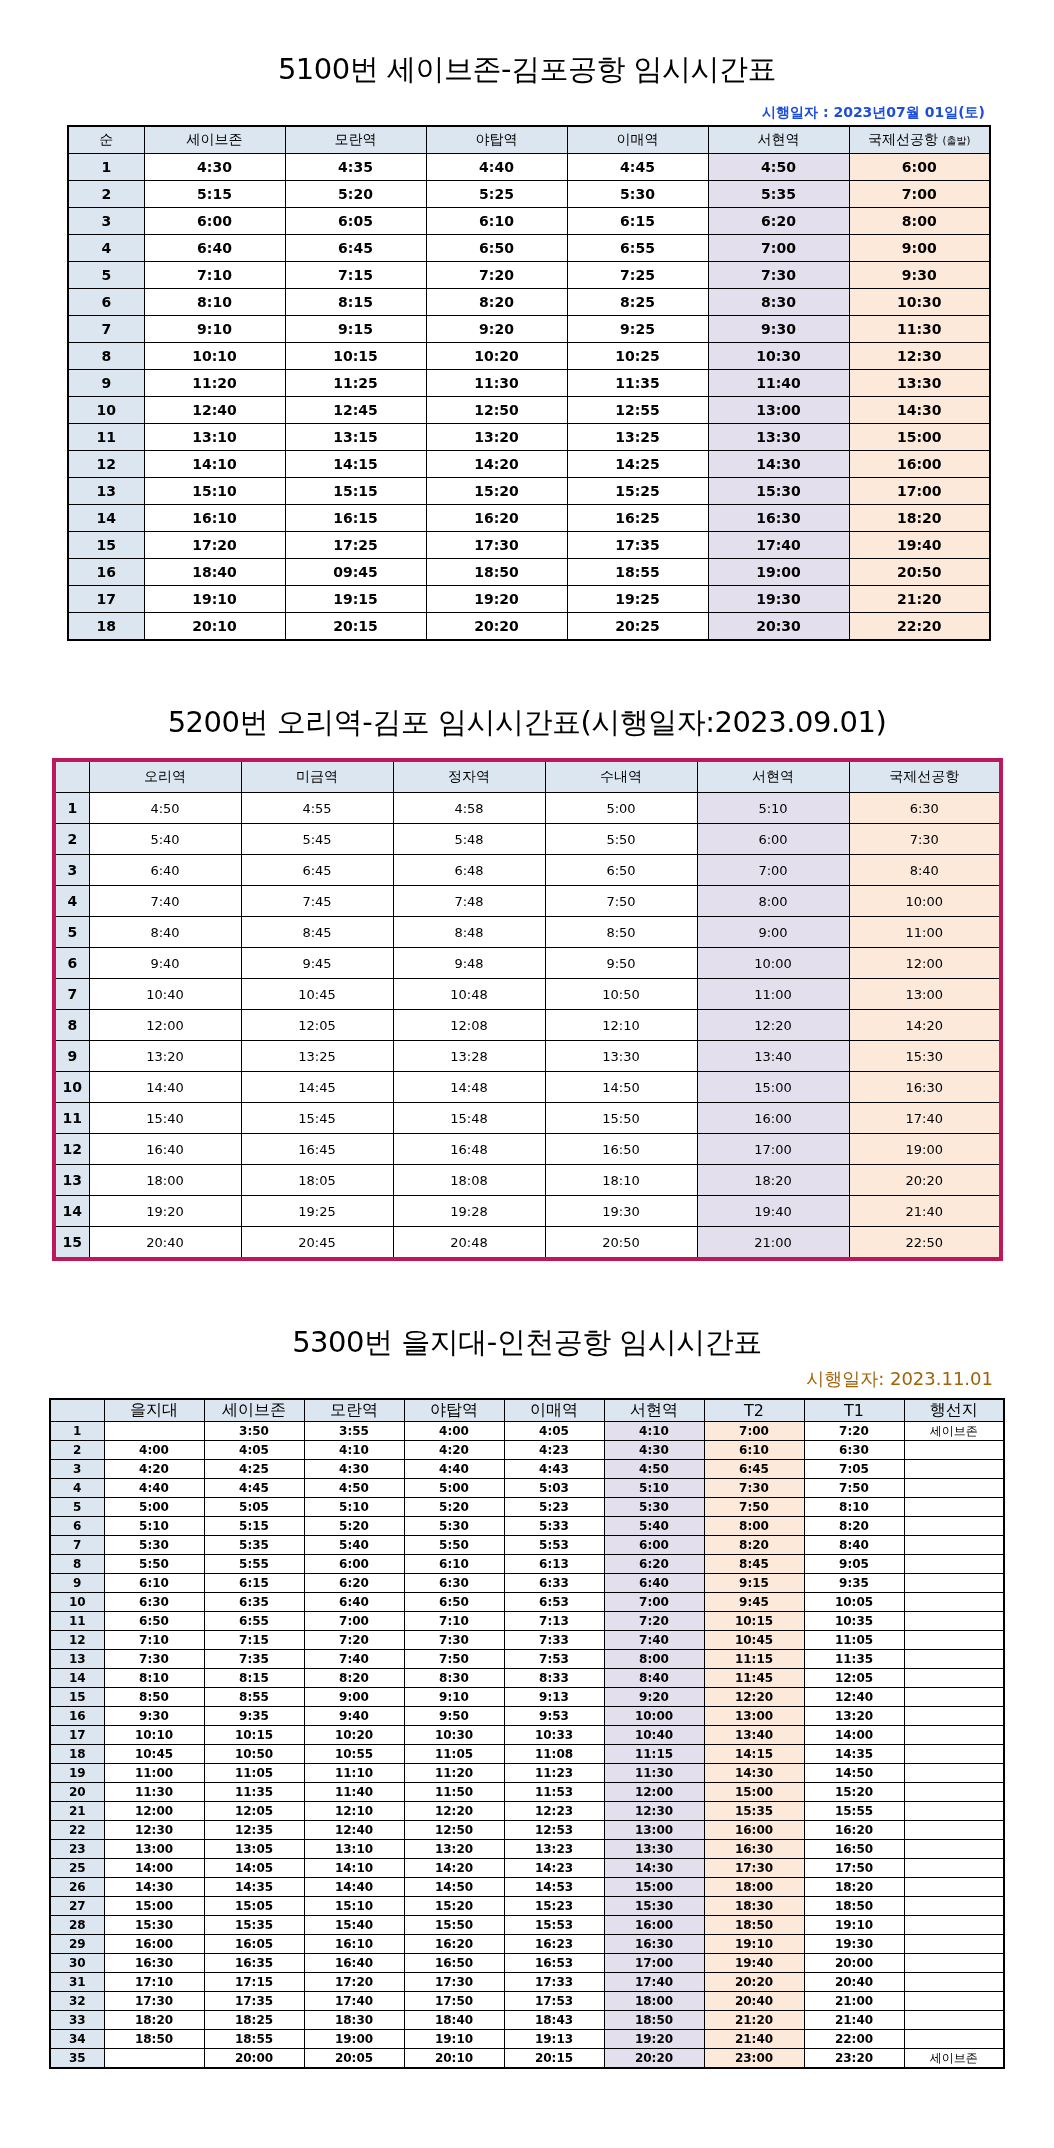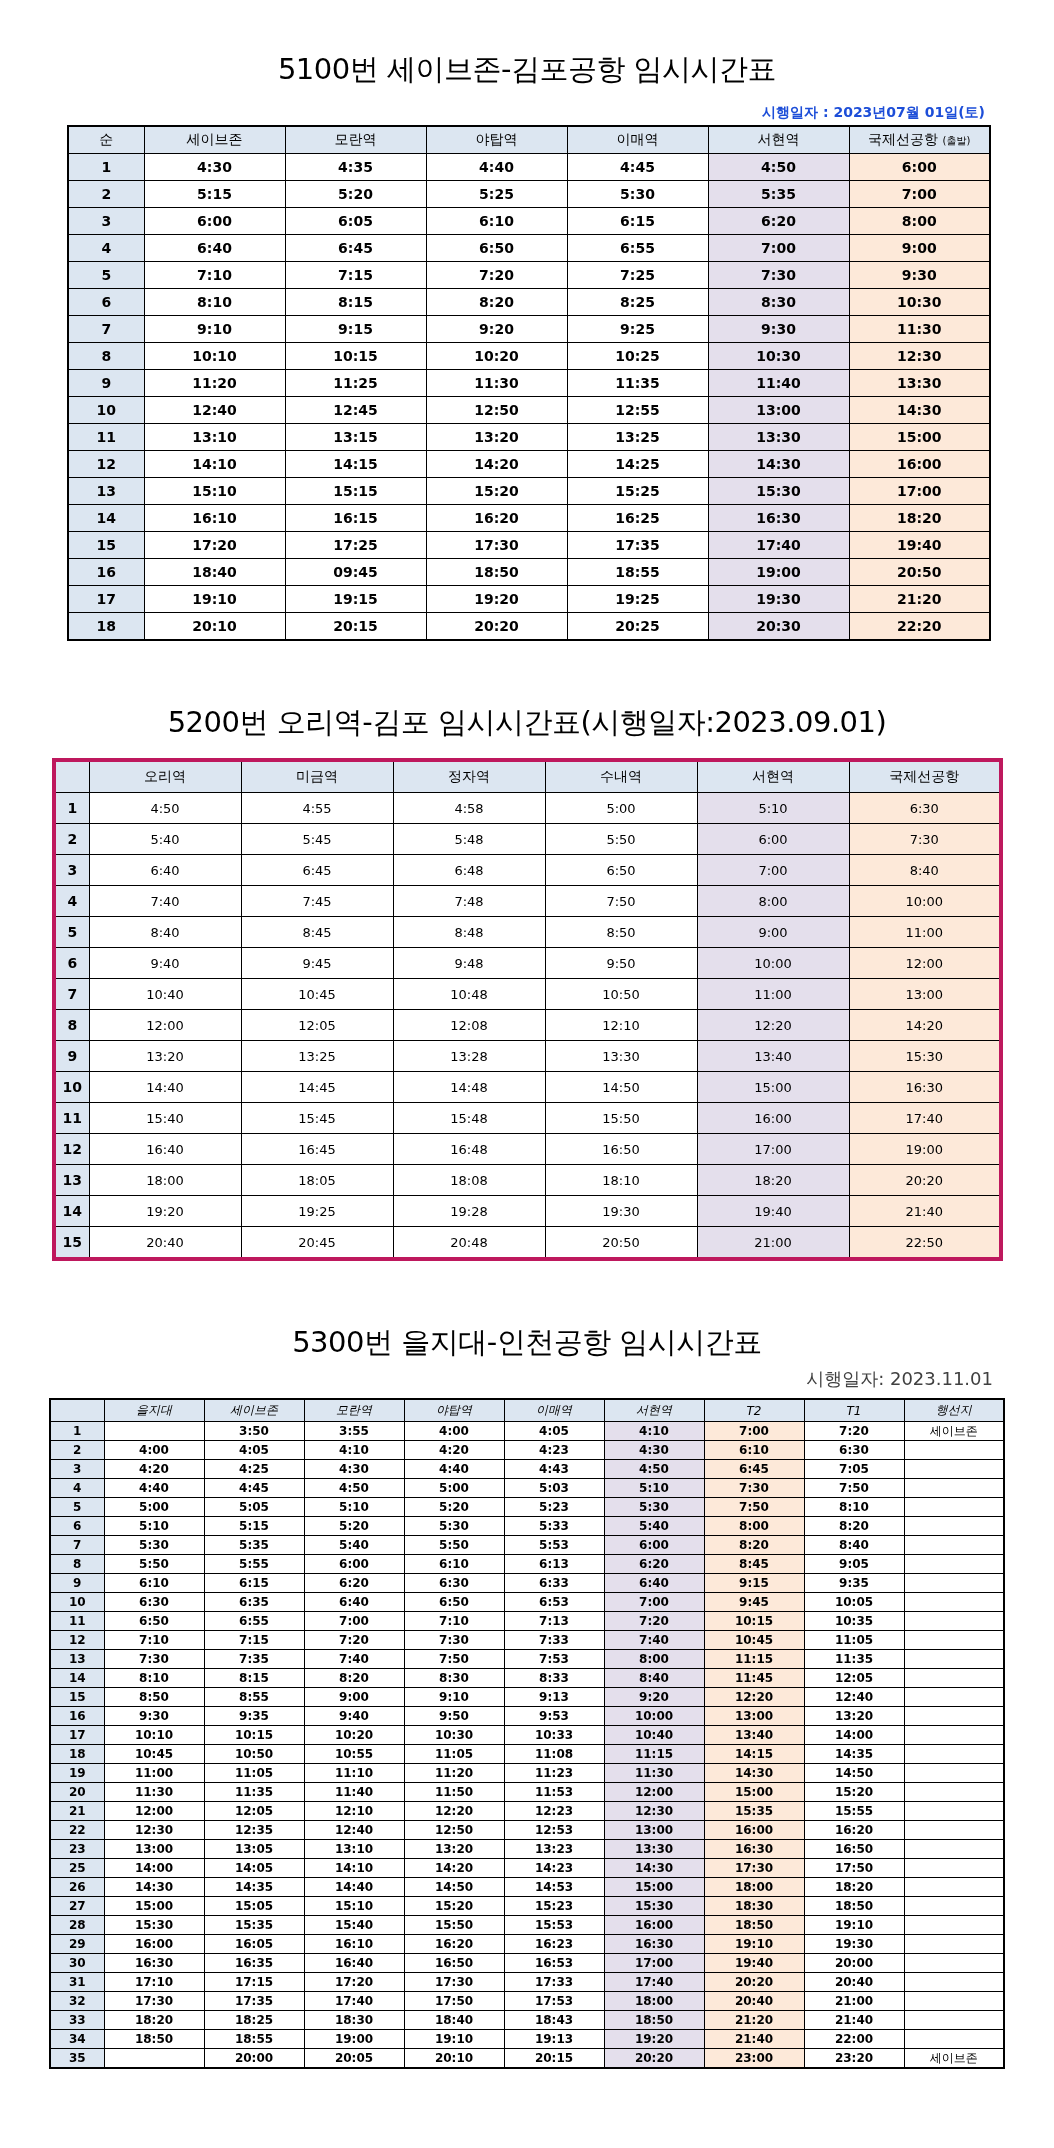--- a/index.html
+++ b/index.html
@@ -14,21 +14,21 @@
   td.c-airport { background:#fde9d9; }
   #t1 { left:67px; top:125px; width:922px; border:2px solid #000; }
   #t1 th { height:26px; font-size:14px; }
   #t1 td { height:26px; font-size:14px; font-weight:bold; }
   #t1 .small { font-size:10px; }
   #t2 { left:52px; top:758px; width:947px; border:4px solid #be185d; }
   #t2 th { height:30px; font-size:14px; }
   #t2 td { height:30px; font-size:13px; }
   #t2 td.idx { font-size:14px; }
   #t3 { left:49px; top:1398px; width:953px; border:2px solid #000; }
-  #t3 th { height:21px; font-size:12px;font-style:italic; }
+  #t3 th { height:21px; font-size:16px; }
   #t3 td { height:18px; font-size:12px; font-weight:bold; }
   #t3 td.dest { font-weight:normal; }
 </style>
 </head>
 <body>
 
 <div class="title" style="top:50px;">5100번 세이브존-김포공항 임시시간표</div>
 <div class="date" style="right:69px; top:104px; color:#1d4ed8; font-weight:bold;">시행일자 : 2023년07월 01일(토)</div>
 <table id="t1">
   <colgroup>
@@ -362,21 +362,21 @@
         <td>20:45</td>
         <td>20:48</td>
         <td>20:50</td>
         <td class="c-seohyeon">21:00</td>
         <td class="c-airport">22:50</td>
       </tr>
     </tbody>
 </table>
 
 <div class="title" style="top:1323px;">5300번 을지대-인천공항 임시시간표</div>
-<div class="date" style="right:61px; top:1367px; color:#404040; font-size:18px;">시행일자: 2023.11.01</div>
+<div class="date" style="right:61px; top:1367px; color:#a16207; font-size:18px;">시행일자: 2023.11.01</div>
 <table id="t3">
   <colgroup>
       <col style="width:54px">
       <col span="9" style="width:100px">
     </colgroup>
   <thead>
     <tr>
       <th></th>
       <th>을지대</th>
       <th>세이브존</th>

